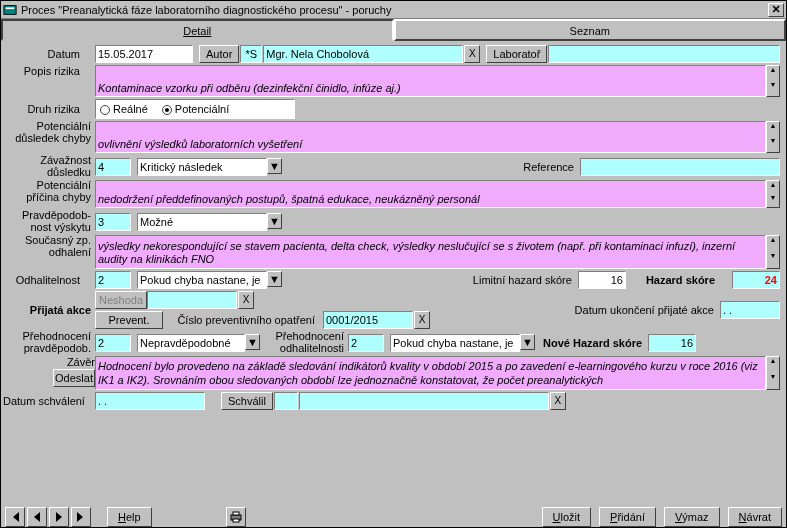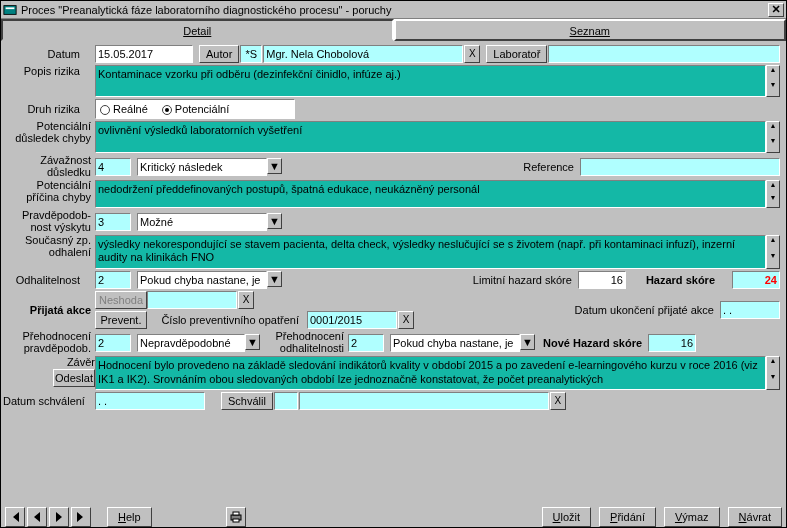--- a/index.html
+++ b/index.html
@@ -15,21 +15,21 @@
   .tab.inactive { border-color: #fff #404040 #404040 #fff; background:#c0c0c0; }
   .form { flex:1; padding: 4px 6px 4px 2px; overflow: visible; }
   .row { display: flex; align-items: center; margin-bottom: 2px; min-height: 18px; }
   .lbl { width: 92px; text-align: right; padding-right: 15px; white-space: nowrap; }
   .lbl2 { width: 92px; text-align: right; padding-right: 4px; line-height: 1.05; }
   .lbl2 div { text-align: right; }
   .sunken { background: #fff; border: 1px solid; border-color: #808080 #fff #fff #808080; height: 18px; display:flex; align-items:center; padding: 0 2px; }
   .cyan { background: #b0ffff; }
   .raised { background: #c0c0c0; border: 1px solid; border-color: #fff #404040 #404040 #fff; height: 18px; display:flex; align-items:center; justify-content:center; padding: 0 6px; cursor:pointer; }
   .input { flex:1; }
-  .textarea { flex:1; background:#14b8a6; border:1px solid; border-color:#808080 #fff #fff #808080; display:flex; align-items:flex-start; padding:2px 2px; position:relative; height:32px; overflow:hidden; }
+  .textarea { flex:1; background:#f0abfc; border:1px solid; border-color:#808080 #fff #fff #808080; display:flex; align-items:flex-end; padding:2px 2px; position:relative; height:32px; overflow:hidden;font-style:italic; }
   .textarea.tall { height:34px; }
   .spin { width:14px; background:#c0c0c0; display:flex; flex-direction:column; border:1px solid; border-color:#fff #404040 #404040 #fff; }
   .spin div { flex:1; text-align:center; font-size:7px; line-height:7px; cursor:pointer; }
   .combo-arrow { width:15px; height:16px; background:#c0c0c0; border:1px solid; border-color:#fff #404040 #404040 #fff; display:flex; align-items:center; justify-content:center; cursor:pointer; line-height:14px; }
   .combo { display:flex; align-items:stretch; }
   .combo .sunken { height:18px; }
   .radio-box { background:#fff; border:1px solid; border-color:#808080 #fff #fff #808080; display:flex; align-items:center; height:20px; padding:0 4px; gap:14px; }
   .radio { width:10px; height:10px; border-radius:50%; border:1px solid #404040; background:#fff; display:inline-block; margin-right:3px; position:relative; vertical-align:middle; }
   .radio.sel::after { content:""; position:absolute; width:4px; height:4px; background:#000; border-radius:50%; top:2px; left:2px; }
   .xbtn { width:16px; height:18px; background:#c0c0c0; border:1px solid; border-color:#fff #404040 #404040 #fff; text-align:center; line-height:15px; cursor:pointer; margin-left:1px; font-size:10px;}
@@ -52,21 +52,21 @@
     <svg class="icon" viewBox="0 0 16 16">
         <rect x="1" y="3" width="14" height="10" fill="#008080" stroke="#000"></rect>
         <rect x="3" y="5" width="10" height="2" fill="#fff"></rect>
       </svg>
     <span class="title">Proces "Preanalytická fáze laboratorního diagnostického procesu" - poruchy</span>
     <div class="close">✕</div>
   </div>
 
   <div class="tabbar">
     <div class="tab active"><span style="text-decoration:underline">Detail</span></div>
-    <div class="tab inactive"><span style="text-decoration:underline">Seznam</span></div>
+    <div class="tab inactive"><span style="">Seznam</span></div>
   </div>
 
   <div class="form">
 
     <div class="row">
       <div class="lbl">Datum</div>
       <div class="sunken" style="width:98px">
           <span>15.05.2017</span>
         </div>
       <div class="raised" style="margin-left:6px">
@@ -213,21 +213,21 @@
         <div style="display:flex;align-items:center;margin-bottom:2px">
           <div class="raised disabled" style="width:52px;justify-content:center">
               <span>Neshoda</span>
             </div>
           <div class="sunken cyan" style="width:90px">
               <span></span>
             </div>
           <div class="xbtn">X</div>
         </div>
         <div style="display:flex;align-items:center">
-          <div class="raised" style="width:52px;justify-content:center">
+          <div class="raised" style="width:68px;justify-content:center">
               <span>Prevent.</span>
             </div>
           <div style="width:160px;text-align:right;padding-right:8px">Číslo preventivního opatření</div>
           <div class="sunken cyan" style="width:90px">
               <span>0001/2015</span>
             </div>
           <div class="xbtn">X</div>
         </div>
       </div>
       <div style="flex:1"></div>

